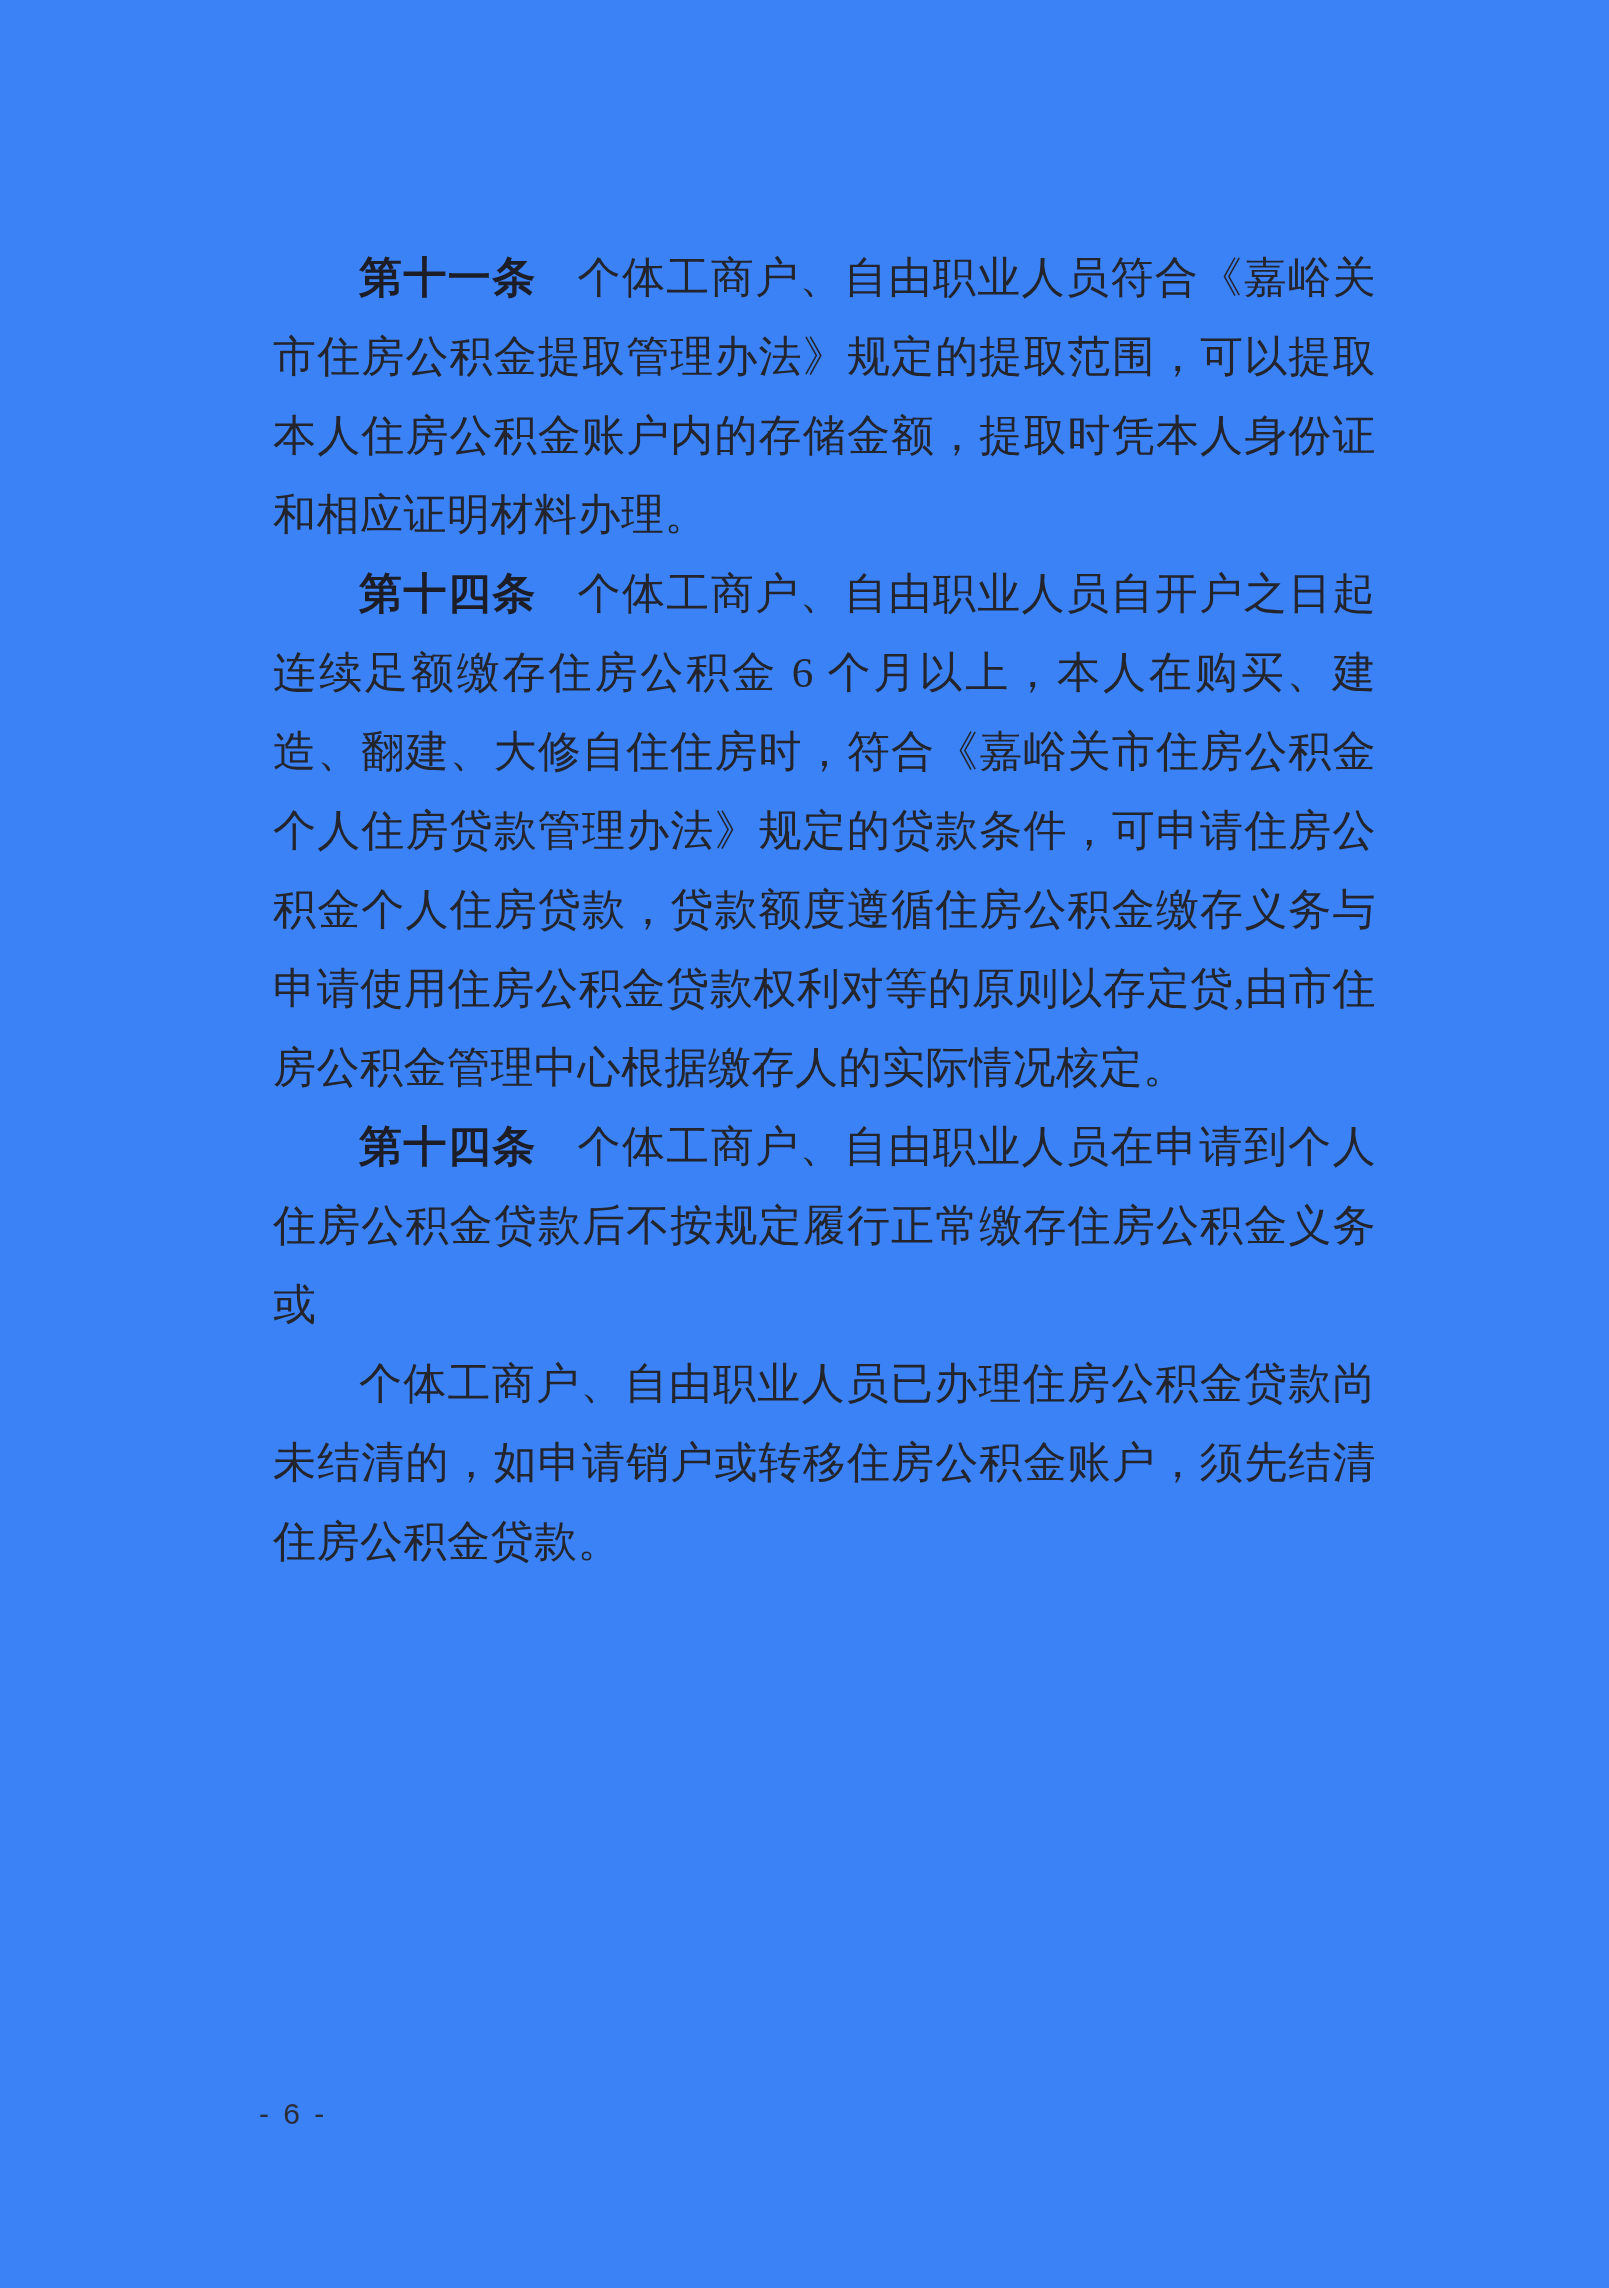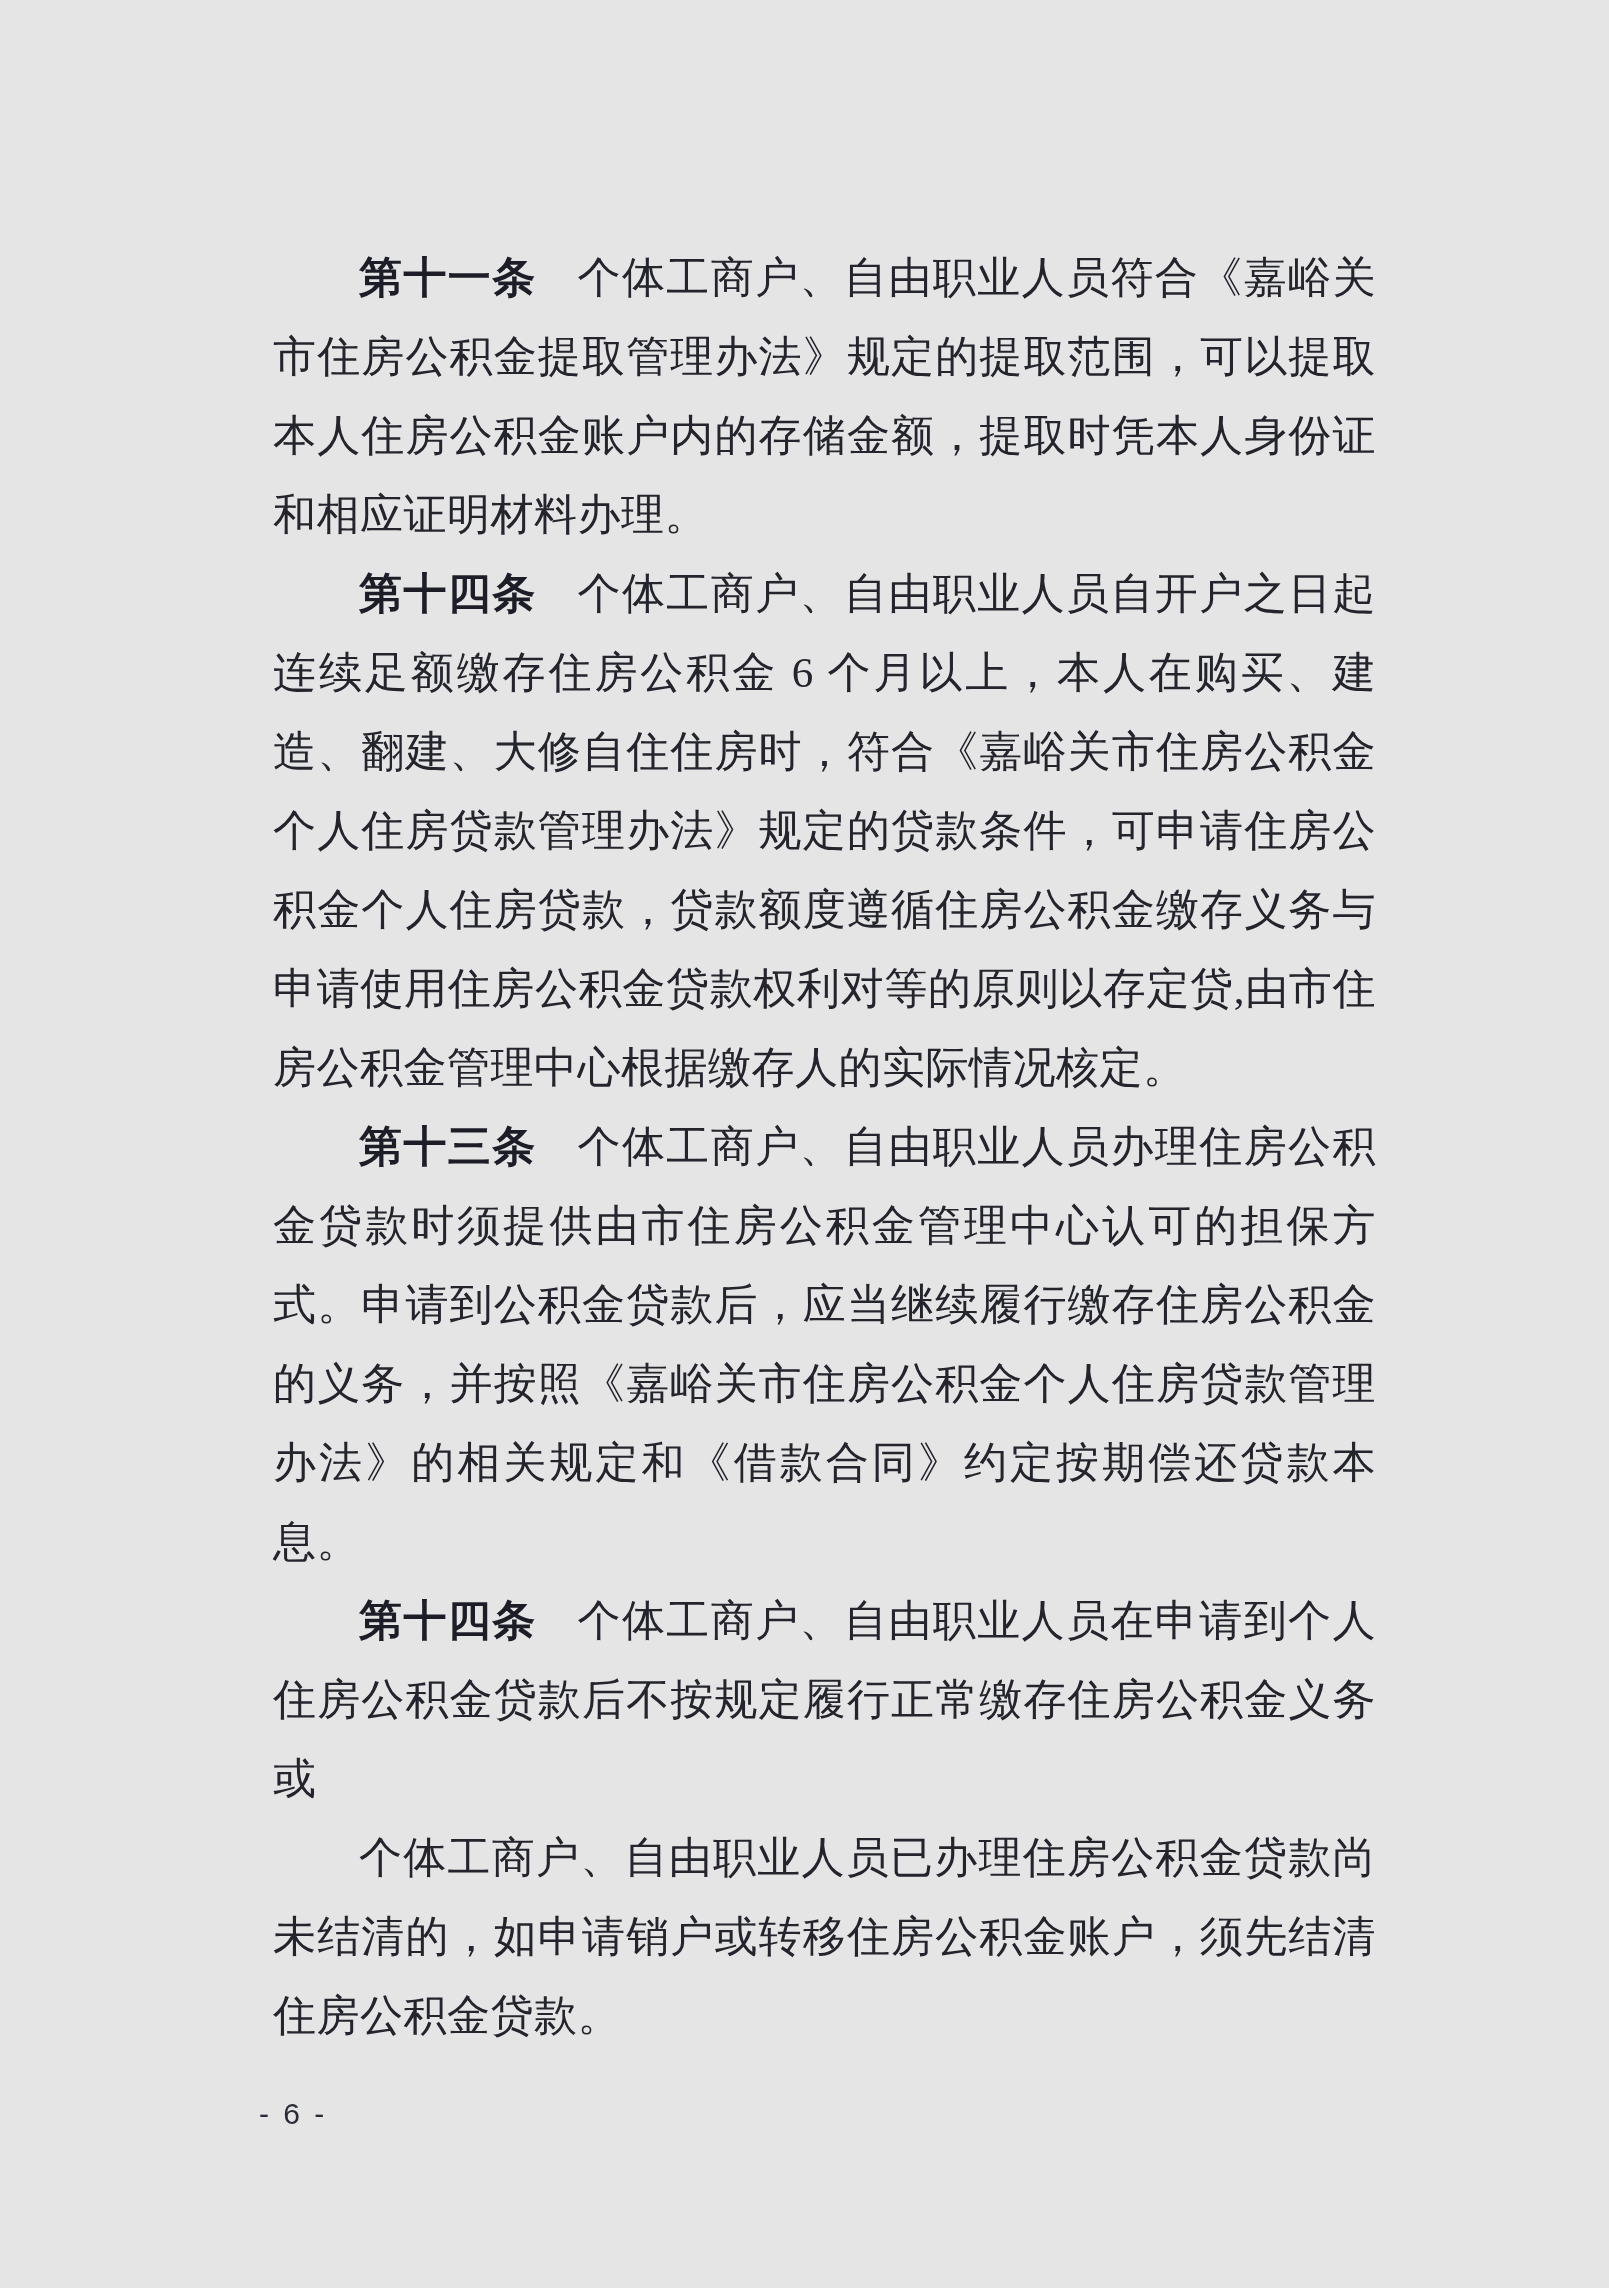--- a/index.html
+++ b/index.html
@@ -4,21 +4,21 @@
 <style>
   html, body {
     margin: 0;
     padding: 0;
     background: #ffffff;
   }
   .sheet {
     position: relative;
     width: 1610px;
     height: 2289px;
-    background: #e5e5e5;
+    background: #3b82f6;
     overflow: hidden;
     font-family: "Liberation Serif", "DejaVu Serif", serif;
   }
   .text-block {
     position: absolute;
     left: 273px;
     top: 238px;
     width: 1103px;
     font-size: 43px;
     line-height: 79px;
@@ -58,23 +58,20 @@
   <div class="text-block">
 
     <p>
       <b class="article-term">第十一条</b><span>个体工商户、自由职业人员符合《嘉峪关市住房公积金提取管理办法》规定的提取范围，可以提取本人住房公积金账户内的存储金额，提取时凭本人身份证和相应证明材料办理。</span>
     </p>
 
     <p>
       <b class="article-term">第十四条</b><span>个体工商户、自由职业人员自开户之日起连续足额缴存住房公积金 6 个月以上，本人在购买、建造、翻建、大修自住住房时，符合《嘉峪关市住房公积金个人住房贷款管理办法》规定的贷款条件，可申请住房公积金个人住房贷款，贷款额度遵循住房公积金缴存义务与申请使用住房公积金贷款权利对等的原则以存定贷,由市住房公积金管理中心根据缴存人的实际情况核定。</span>
     </p>
 
-    <p>
-      <b class="article-term">第十三条</b><span>个体工商户、自由职业人员办理住房公积金贷款时须提供由市住房公积金管理中心认可的担保方式。申请到公积金贷款后，应当继续履行缴存住房公积金的义务，并按照《嘉峪关市住房公积金个人住房贷款管理办法》的相关规定和《借款合同》约定按期偿还贷款本息。</span>
-    </p>
 
 
     <p>
       <b class="article-term">第十四条</b><span>个体工商户、自由职业人员在申请到个人住房公积金贷款后不按规定履行正常缴存住房公积金义务或</span>
     </p>
 
     <p>
       <b class="article-term"></b><span>个体工商户、自由职业人员已办理住房公积金贷款尚未结清的，如申请销户或转移住房公积金账户，须先结清住房公积金贷款。</span>
     </p>
 

